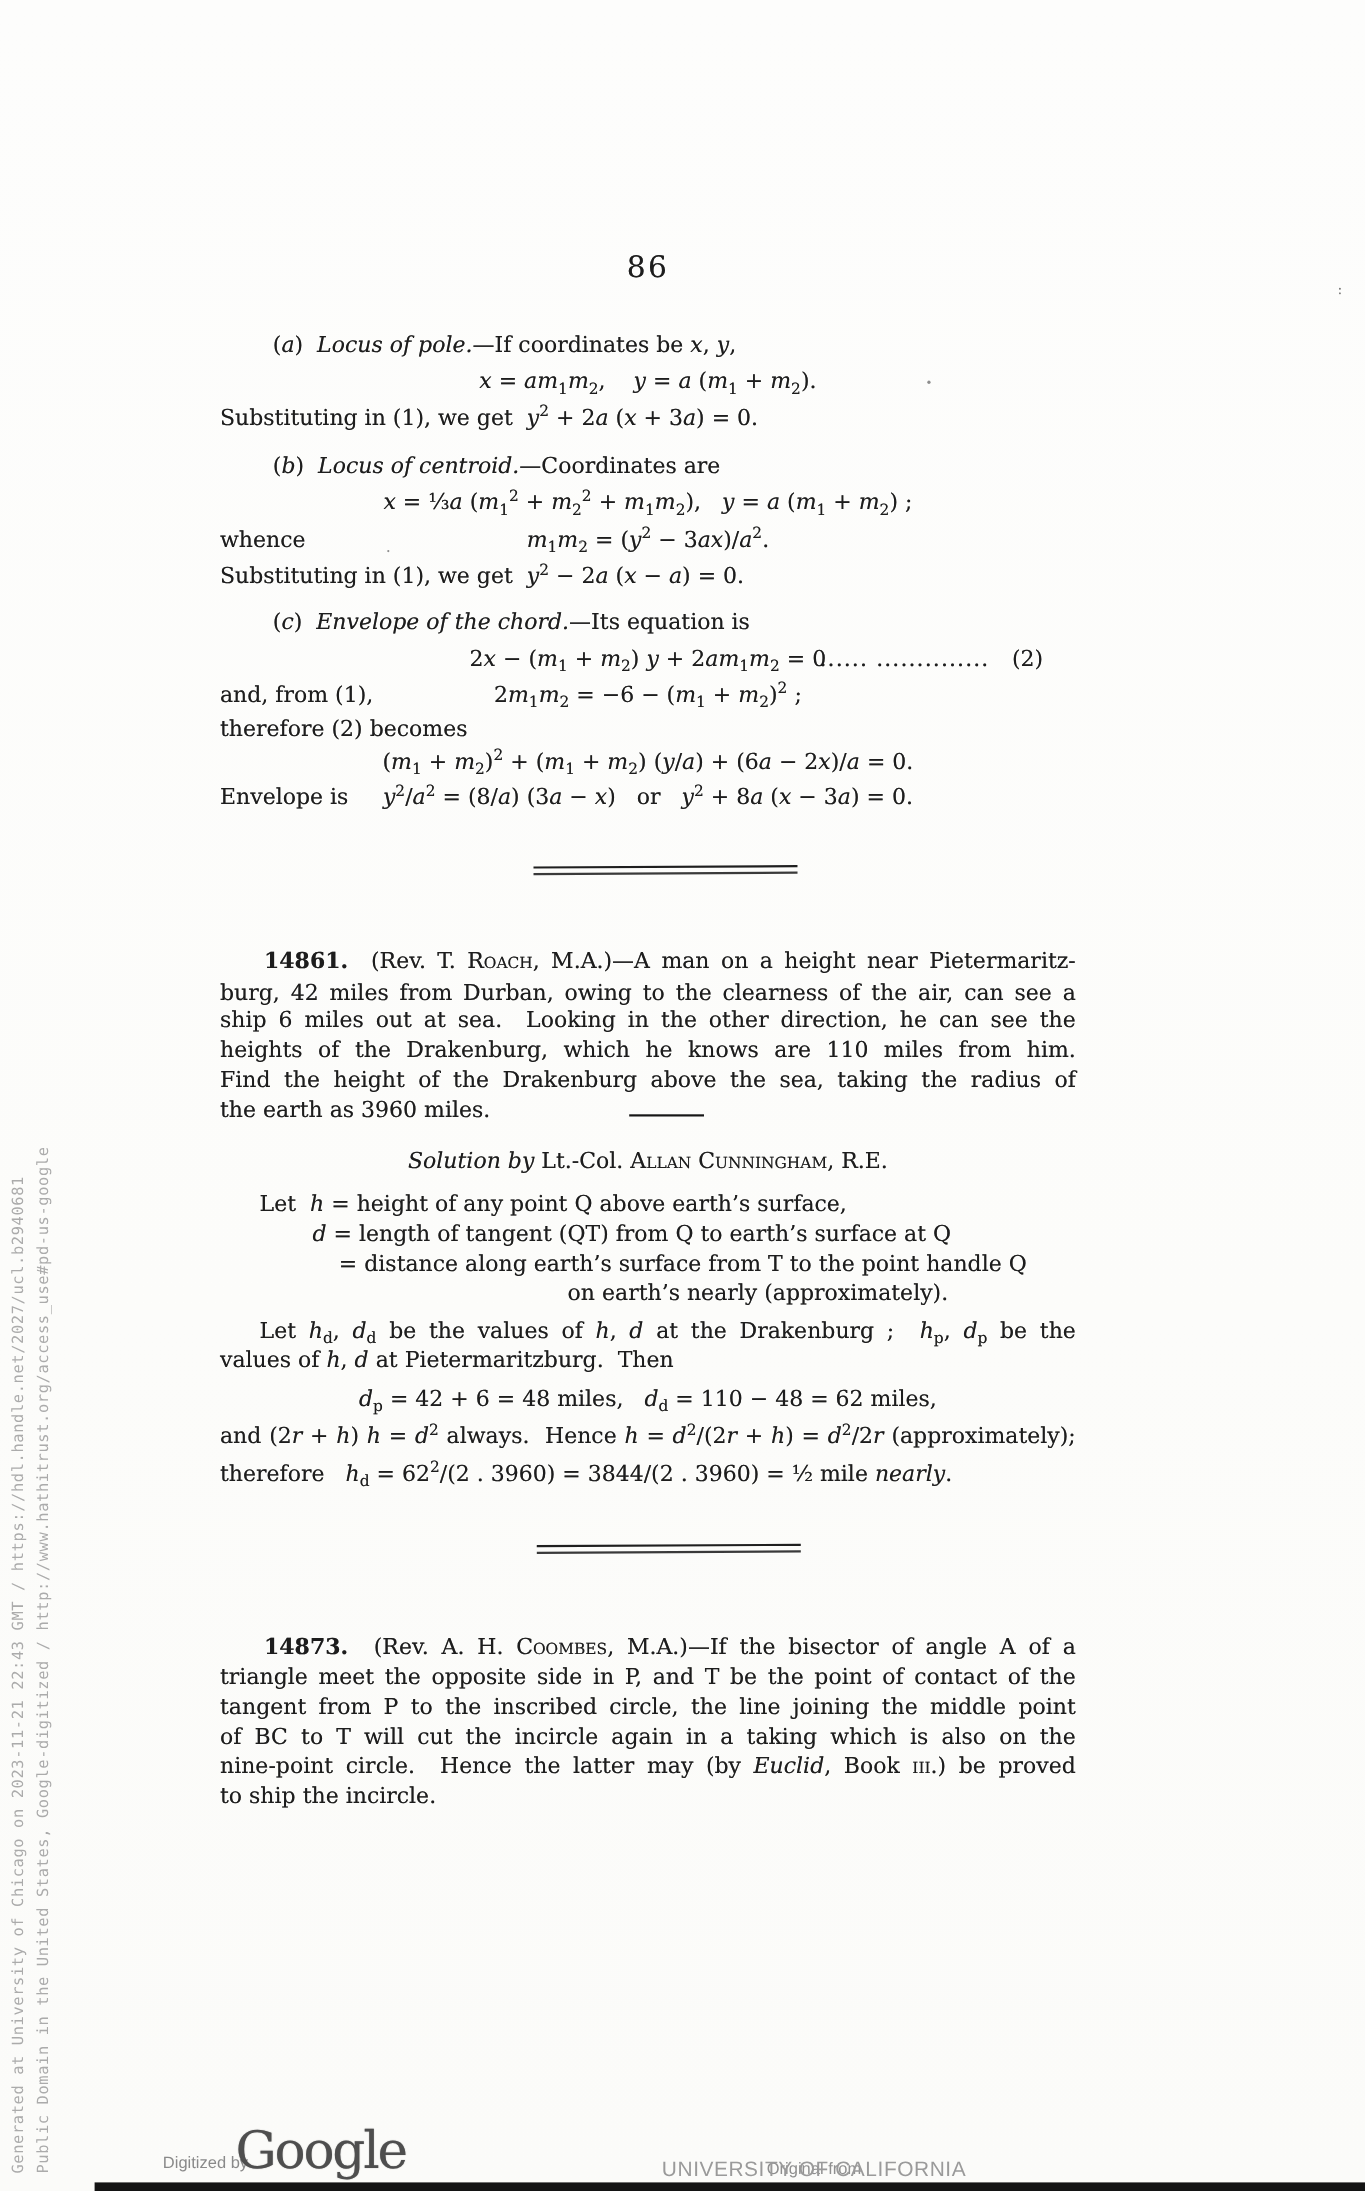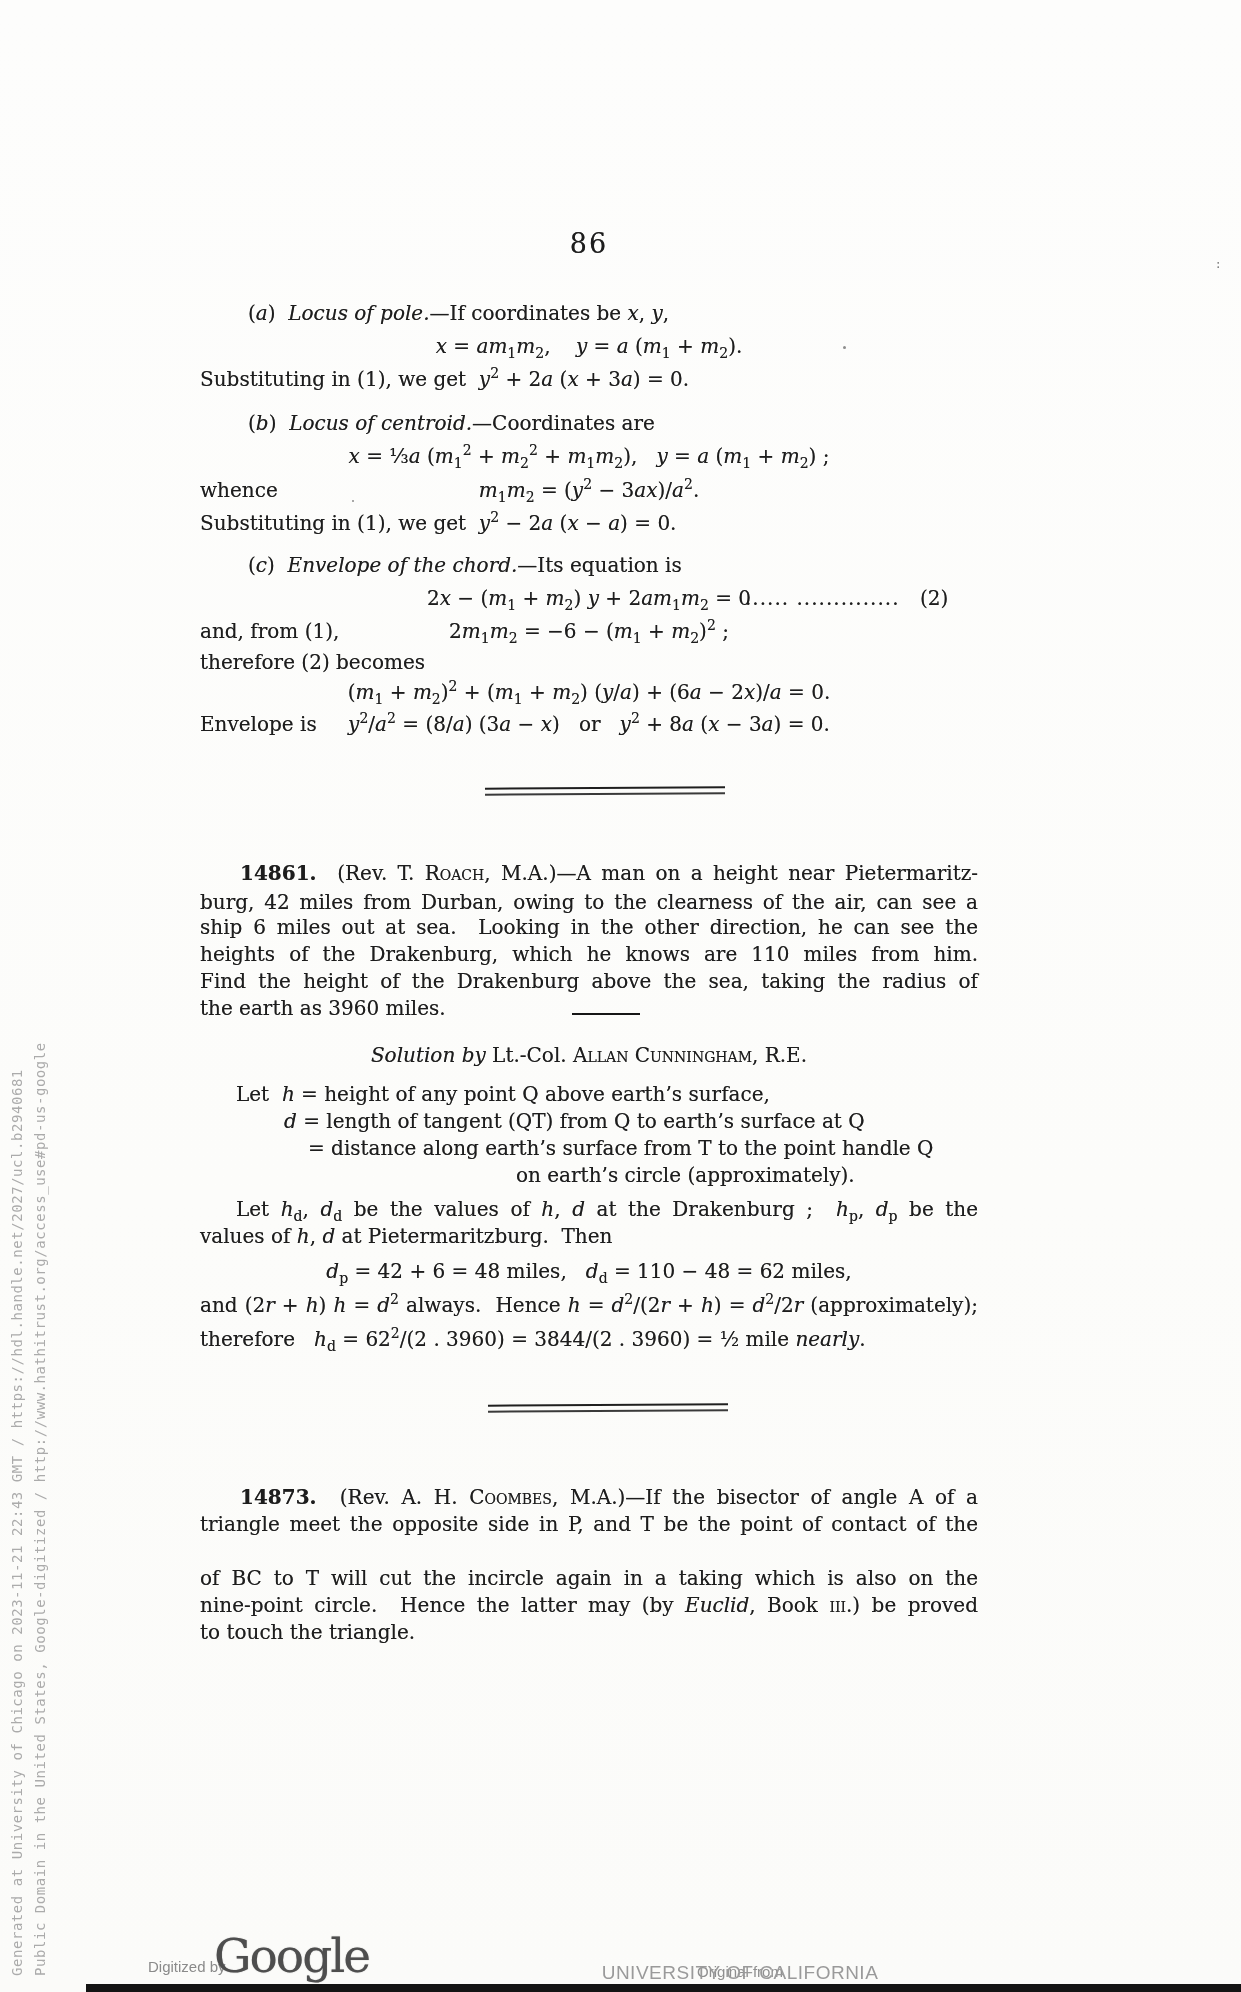--- a/index.html
+++ b/index.html
@@ -117,37 +117,38 @@
   <div class="tl just" style="top:968px;">Find the height of the Drakenburg above the sea, taking the radius of</div>
   <div class="tl" style="top:995px;">the earth as 3960 miles.</div>
 
   <div class="rule-short" style="left:372px;top:1013px;width:68px;"></div>
 
   <div class="tl center" style="top:1042px;"><i>Solution by</i> Lt.-Col. <span class="sc">Allan Cunningham</span>, R.E.</div>
 
   <div class="tl ind36" style="top:1081px;">Let &nbsp;<i>h</i> = height of any point Q above earth’s surface,</div>
   <div class="tl ind84" style="top:1108px;"><i>d</i> = length of tangent (QT) from Q to earth’s surface at Q</div>
   <div class="tl ind108" style="top:1135px;">= distance along earth’s surface from T to the point handle Q</div>
-  <div class="tl ind316" style="top:1162px;">on earth’s circle (approximately).</div>
+  <div class="tl ind316" style="top:1162px;">on earth’s nearly (approximately).</div>
 
   <div class="tl just ind36" style="top:1196px;">Let <i>h</i><sub>d</sub>, <i>d</i><sub>d</sub> be the values of <i>h</i>, <i>d</i> at the Drakenburg ; &nbsp;<i>h</i><sub>p</sub>, <i>d</i><sub>p</sub> be the</div>
   <div class="tl" style="top:1223px;">values of <i>h</i>, <i>d</i> at Pietermaritzburg. &nbsp;Then</div>
 
   <div class="tl center" style="top:1258px;"><i>d</i><sub>p</sub> = 42 + 6 = 48 miles, &nbsp; <i>d</i><sub>d</sub> = 110 − 48 = 62 miles,</div>
 
   <div class="tl just" style="top:1292px;">and (2<i>r</i> + <i>h</i>) <i>h</i> = <i>d</i><sup>2</sup> always. &nbsp;Hence <i>h</i> = <i>d</i><sup>2</sup>/(2<i>r</i> + <i>h</i>) = <i>d</i><sup>2</sup>/2<i>r</i> (approximately);</div>
   <div class="tl" style="top:1326px;">therefore &nbsp; <i>h</i><sub>d</sub> = 62<sup>2</sup>/(2 . 3960) = 3844/(2 . 3960) = ½ mile <i>nearly</i>.</div>
 
   <div class="rule-double" style="left:288px;top:1404px;width:240px;"></div>
 
   <div class="tl just ind40" style="top:1484px;"><b>14873.</b> &nbsp;(Rev. A. H. <span class="sc">Coombes</span>, M.A.)—If the bisector of angle A of a</div>
   <div class="tl just" style="top:1511px;">triangle meet the opposite side in P, and T be the point of contact of the</div>
+  <div class="tl just" style="top:1538px;">tangent from P to the inscribed circle, the line joining the middle point</div>
   <div class="tl just" style="top:1565px;">of BC to T will cut the incircle again in a taking which is also on the</div>
   <div class="tl just" style="top:1592px;">nine-point circle. &nbsp;Hence the latter may (by <i>Euclid</i>, Book <span class="sc">iii</span>.) be proved</div>
-  <div class="tl" style="top:1619px;">to touch the triangle.</div>
+  <div class="tl" style="top:1619px;">to ship the incircle.</div>
 
 </div>
 
 <div class="speck" style="left:843px;top:346px;width:3px;height:3px;"></div>
 <div class="speck" style="left:527px;top:492px;width:2px;height:2px;"></div>
 <div class="speck" style="left:352px;top:500px;width:2px;height:2px;"></div>
 <div class="speck-txt" style="left:1216px;top:256px;">:</div>
 
 <div class="digitized ft-sans">Digitized by</div>
 <div class="glogo">Google</div>

